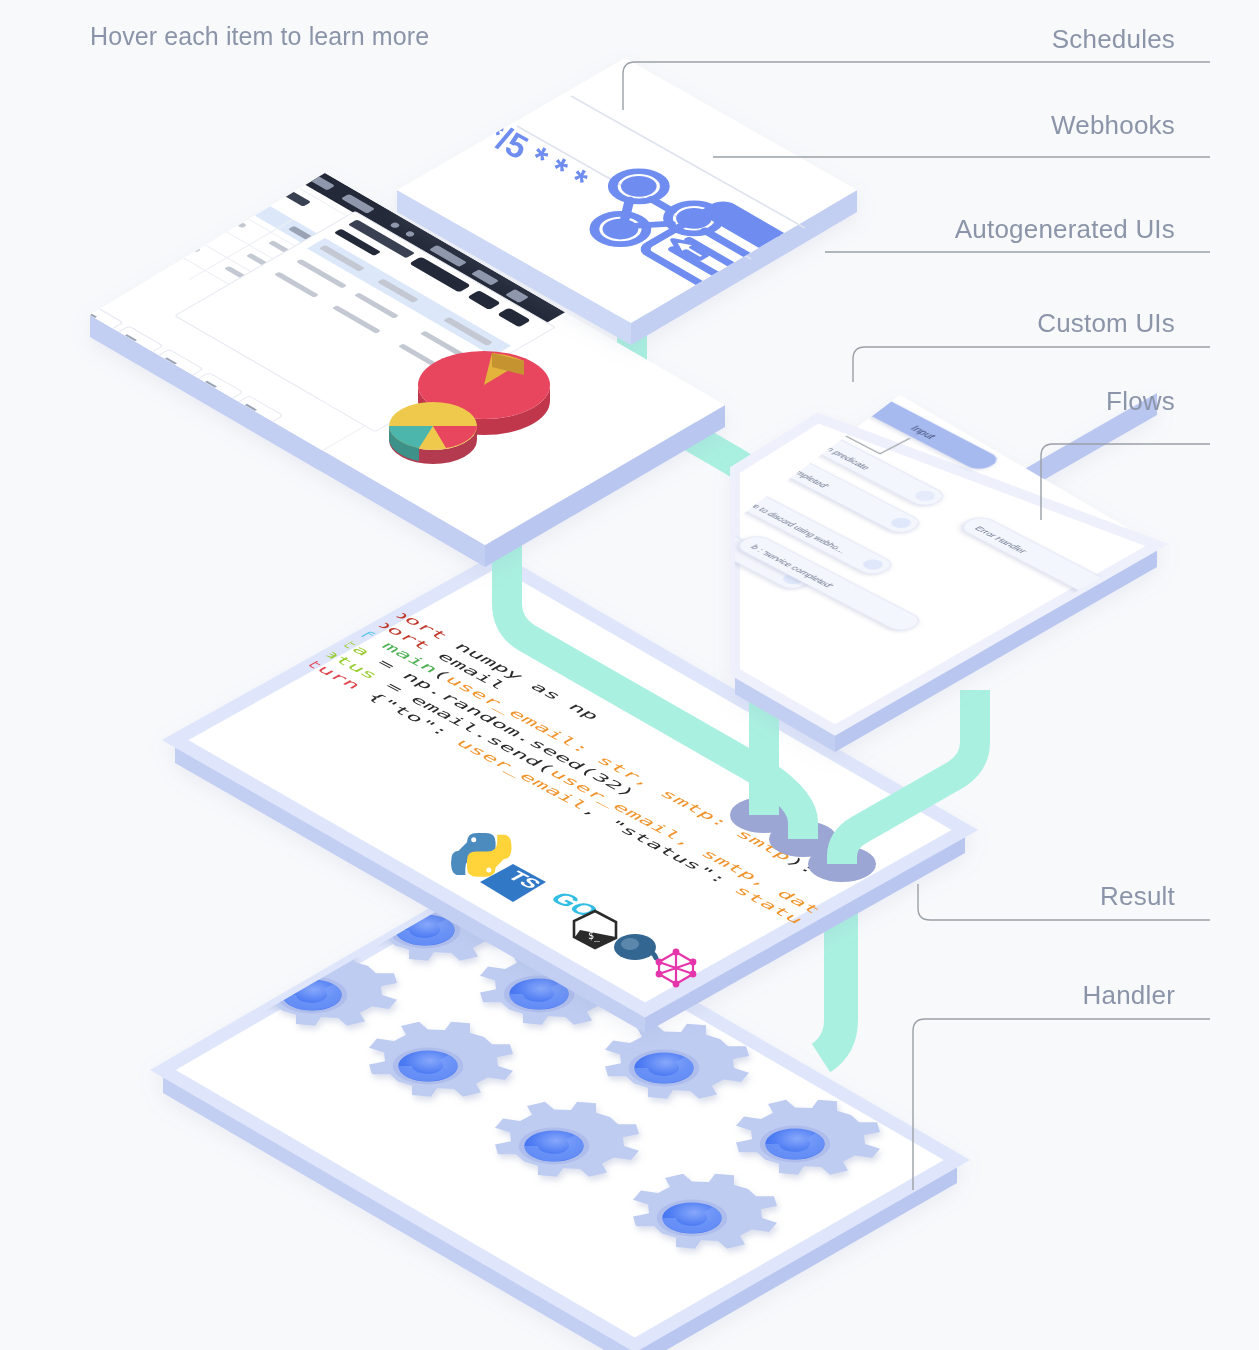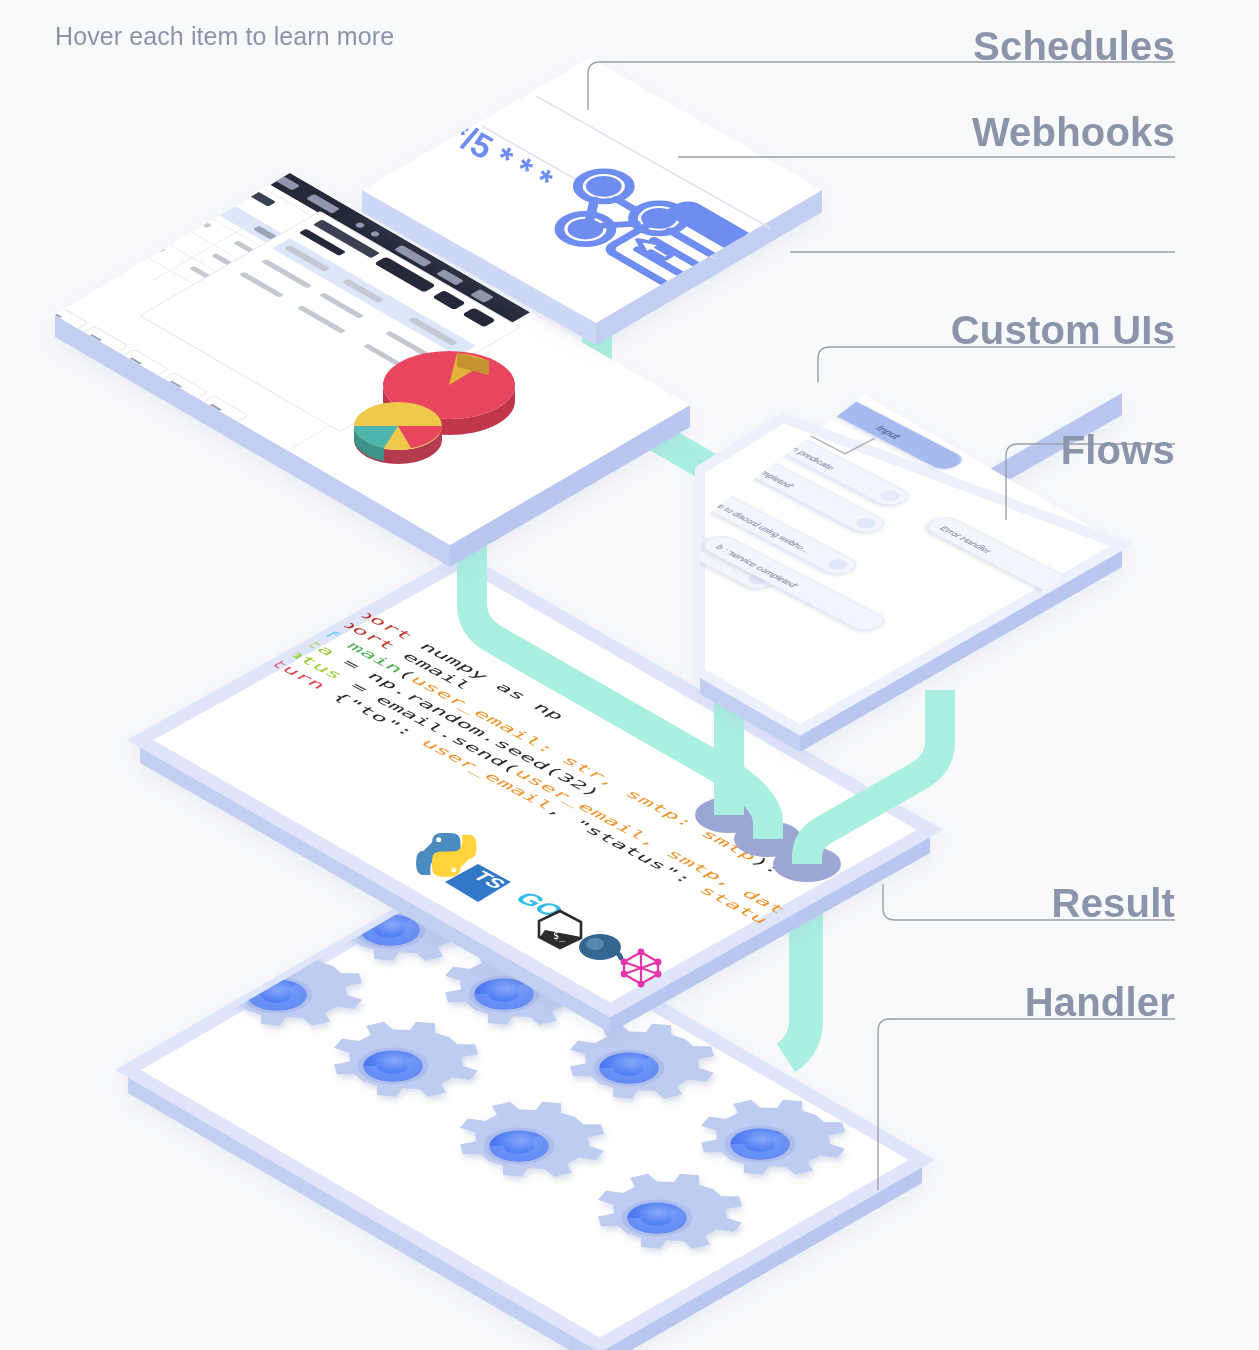--- a/index.html
+++ b/index.html
@@ -3,37 +3,36 @@
 <meta charset="utf-8">
 <style>
   * { margin:0; padding:0; box-sizing:border-box; }
   html,body { width:1259px; height:1350px; }
   body {
     background:#f8f9fb;
     font-family:"Liberation Sans", sans-serif;
     overflow:hidden;
     position:relative;
   }
-  #stage { position:absolute; inset:0; }
+  #stage { position:absolute; inset:0;margin-left:35px; }
   svg.layer-svg { position:absolute; left:0; top:0; width:1259px; height:1350px; overflow:visible; }
 
   
   #caption {
     position:absolute; left:55px; top:22px;
     font-size:25px; color:#8b94a8; letter-spacing:.1px;
     white-space:nowrap;
   }
 
   
   .rlabel {
     position:absolute; right:84px;
-    font-size:40px; color:#8b94a8;
+    font-size:26px; color:#8b94a8;
     text-align:left; white-space:nowrap;
     letter-spacing:.2px;
-    font-weight:bold;
   }
 </style>
 </head>
 <body>
 
 <div id="stage">
 
   <div id="caption">Hover each item to learn more</div>
 
   <svg class="layer-svg" viewBox="0 0 1259 1350">
@@ -536,18 +535,19 @@
       <path d="M1175,252 L790,252"></path>
       <path d="M1175,347 L830,347 Q818,347 818,359 L818,382"></path>
       <path d="M1175,444 L1018,444 Q1006,444 1006,456 L1006,520"></path>
       <path d="M1175,920 L895,920 Q883,920 883,908 L883,884"></path>
       <path d="M1175,1019 L890,1019 Q878,1019 878,1031 L878,1190"></path>
     </g>
   </svg>
 
   <div class="rlabel" style="top:24px">Schedules</div>
   <div class="rlabel" style="top:110px">Webhooks</div>
+  <div class="rlabel" style="top:214px">Autogenerated UIs</div>
   <div class="rlabel" style="top:308px">Custom UIs</div>
-  <div class="rlabel" style="top:428px">Flows</div>
+  <div class="rlabel" style="top:386px">Flows</div>
   <div class="rlabel" style="top:881px">Result</div>
   <div class="rlabel" style="top:980px">Handler</div>
 
 </div>
 
 </body></html>

